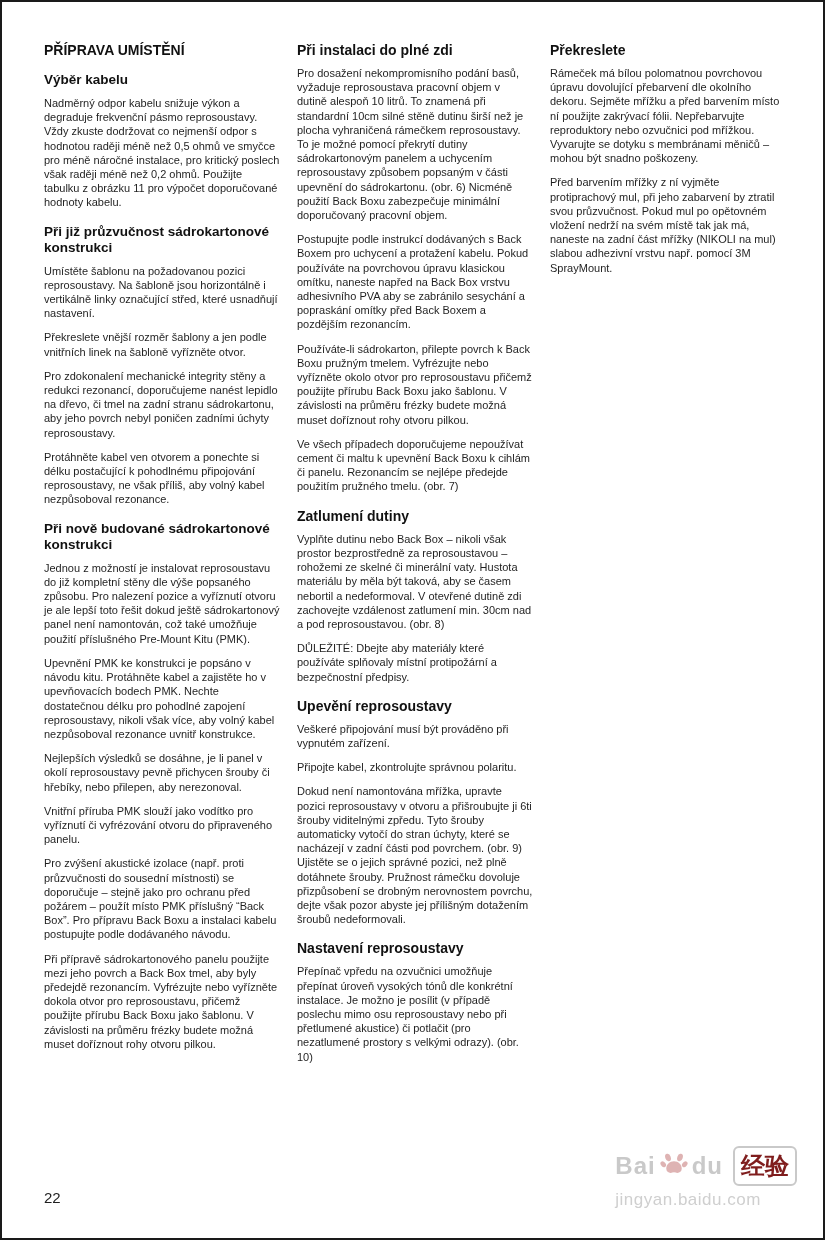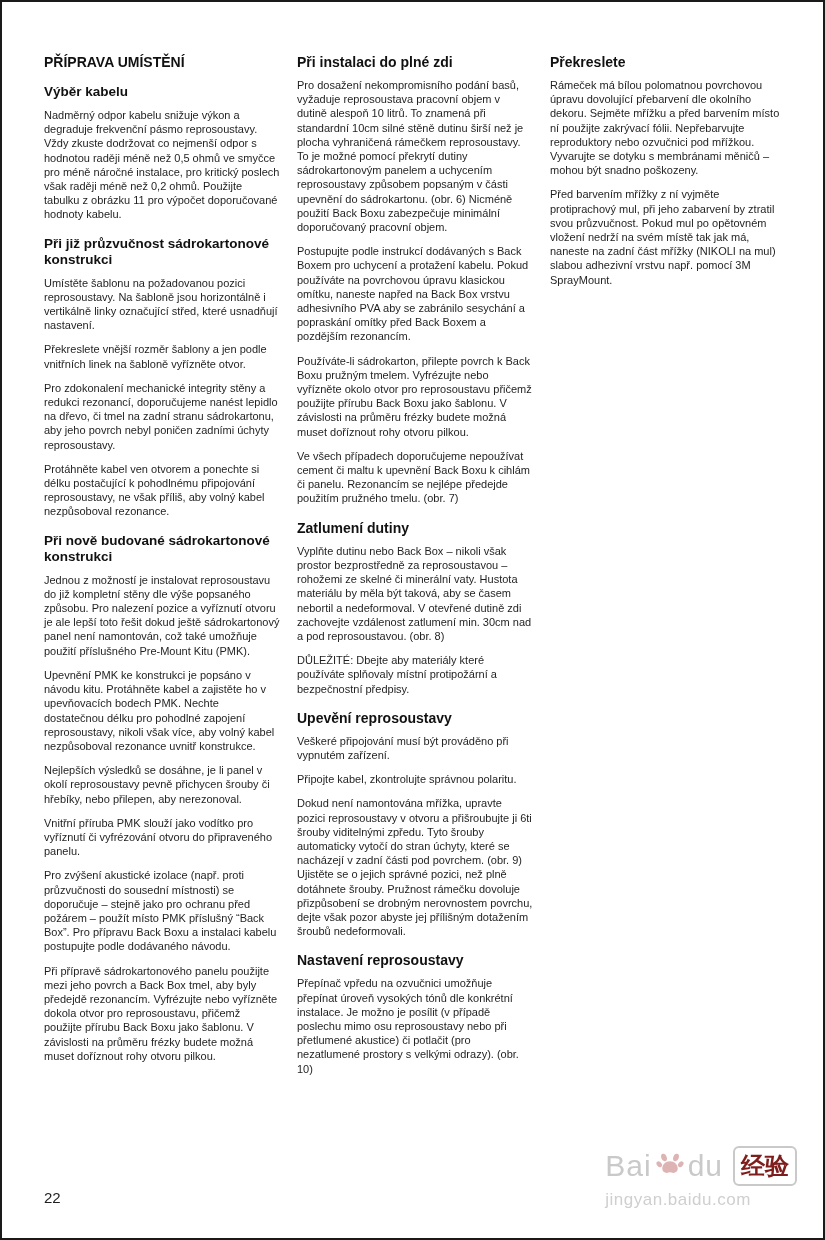--- a/index.html
+++ b/index.html
@@ -24,21 +24,21 @@
   }
   .col { width: 236px; }
   .col h2 {
     font-size: 13.5px;
     font-weight: bold;
     line-height: 16px;
     margin: 14px 0 8px 0;
     color: #111;
   }
   .col h2.h1 { font-size: 14px; }
-  .col h2:first-child { margin-top: 16px; }
+  .col h2:first-child { margin-top: 4px; }
   .col p {
     font-size: 11px;
     line-height: 14.2px;
     margin: 0 0 10px 0;
     text-align: left;
   }
   .page-number {
     position: absolute;
     left: 42px;
     bottom: 32px;
@@ -53,22 +53,22 @@
     text-align: left;
     color: #c6c6c6;
     user-select: none;
   }
   .wm-row {
     display: flex;
     align-items: center;
     gap: 2px;
   }
   .wm-brand {
-    font-size: 30px;
-    font-weight: normal;
+    font-size: 24px;
+    font-weight: bold;
     letter-spacing: 1px;
     color: #c9c9c9;
     text-shadow: 0 0 2px #ffffff;
   }
   .wm-paw { display: inline-block; margin: 0 1px; }
   .wm-badge {
     display: inline-block;
     margin-left: 8px;
     padding: 2px 6px;
     border: 2px solid #c9c9c9;

